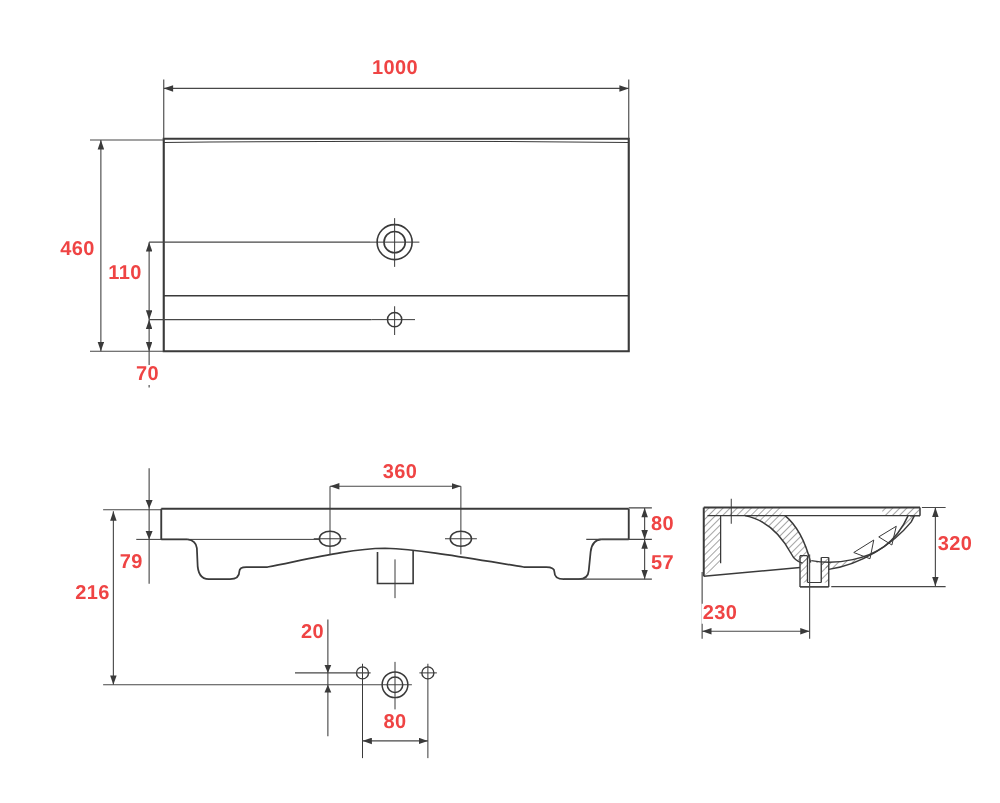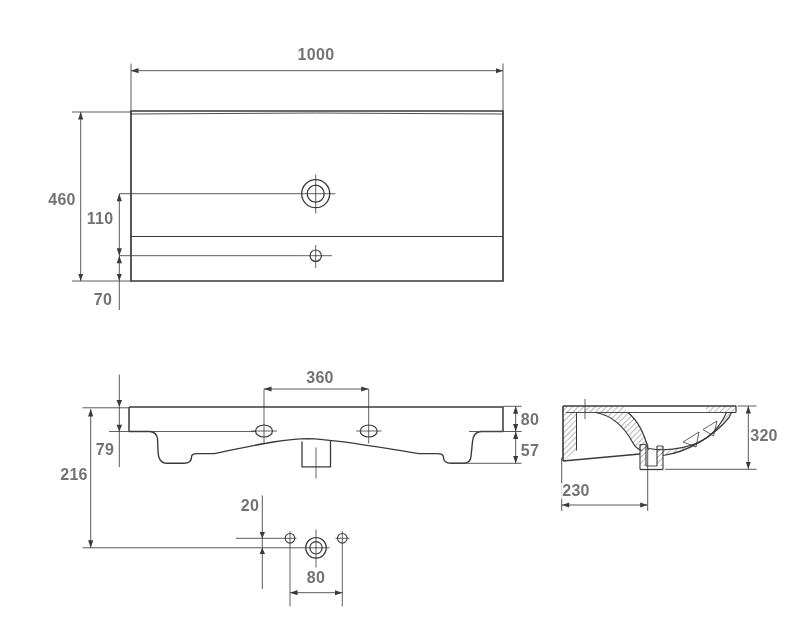--- a/index.html
+++ b/index.html
@@ -3,21 +3,21 @@
 <meta charset="utf-8">
 <style>
   html,body{margin:0;padding:0;background:#ffffff;}
   #stage{
     position:relative;width:800px;height:642px;background:#ffffff;
     font-family:"Liberation Sans",sans-serif;overflow:hidden;
   }
   #linework{position:absolute;left:0;top:0;}
   .dim-label{
     position:absolute;transform:translate(-50%,-50%);
-    font-size:16px;font-weight:700;color:#737373;letter-spacing:.3px;
+    font-size:16px;font-weight:700;color:#ef4444;letter-spacing:.3px;
     white-space:nowrap;background:#ffffff;padding:0 1px;line-height:1;
   }
 </style>
 </head>
 <body>
 
 <div id="stage">
 
 <svg id="linework" width="800" height="642" viewBox="0 0 800 642">
   <defs>
@@ -158,21 +158,21 @@
       <path d="M737.5,406 H756.5 M665,469.3 H756.5"></path>
       <path d="M561.7,505 H647.7" marker-start="url(#as)" marker-end="url(#ae)"></path>
       <path d="M561.7,457.5 V511 M647.7,443.5 V511"></path>
     </g>
   </g>
 </svg>
 
   <div class="dim-label" style="left:316px;top:55px">1000</div>
   <div class="dim-label" style="left:62px;top:200px">460</div>
   <div class="dim-label" style="left:100px;top:219px">110</div>
-  <div class="dim-label" style="left:103px;top:300px">70</div>
+  <div class="dim-label" style="left:118px;top:300px">70</div>
 
   <div class="dim-label" style="left:320px;top:378px">360</div>
   <div class="dim-label" style="left:74px;top:475px">216</div>
   <div class="dim-label" style="left:105px;top:450px">79</div>
   <div class="dim-label" style="left:530px;top:420px">80</div>
   <div class="dim-label" style="left:530px;top:451px">57</div>
   <div class="dim-label" style="left:250px;top:506px">20</div>
   <div class="dim-label" style="left:316px;top:578px">80</div>
 
   <div class="dim-label" style="left:764px;top:436px">320</div>

